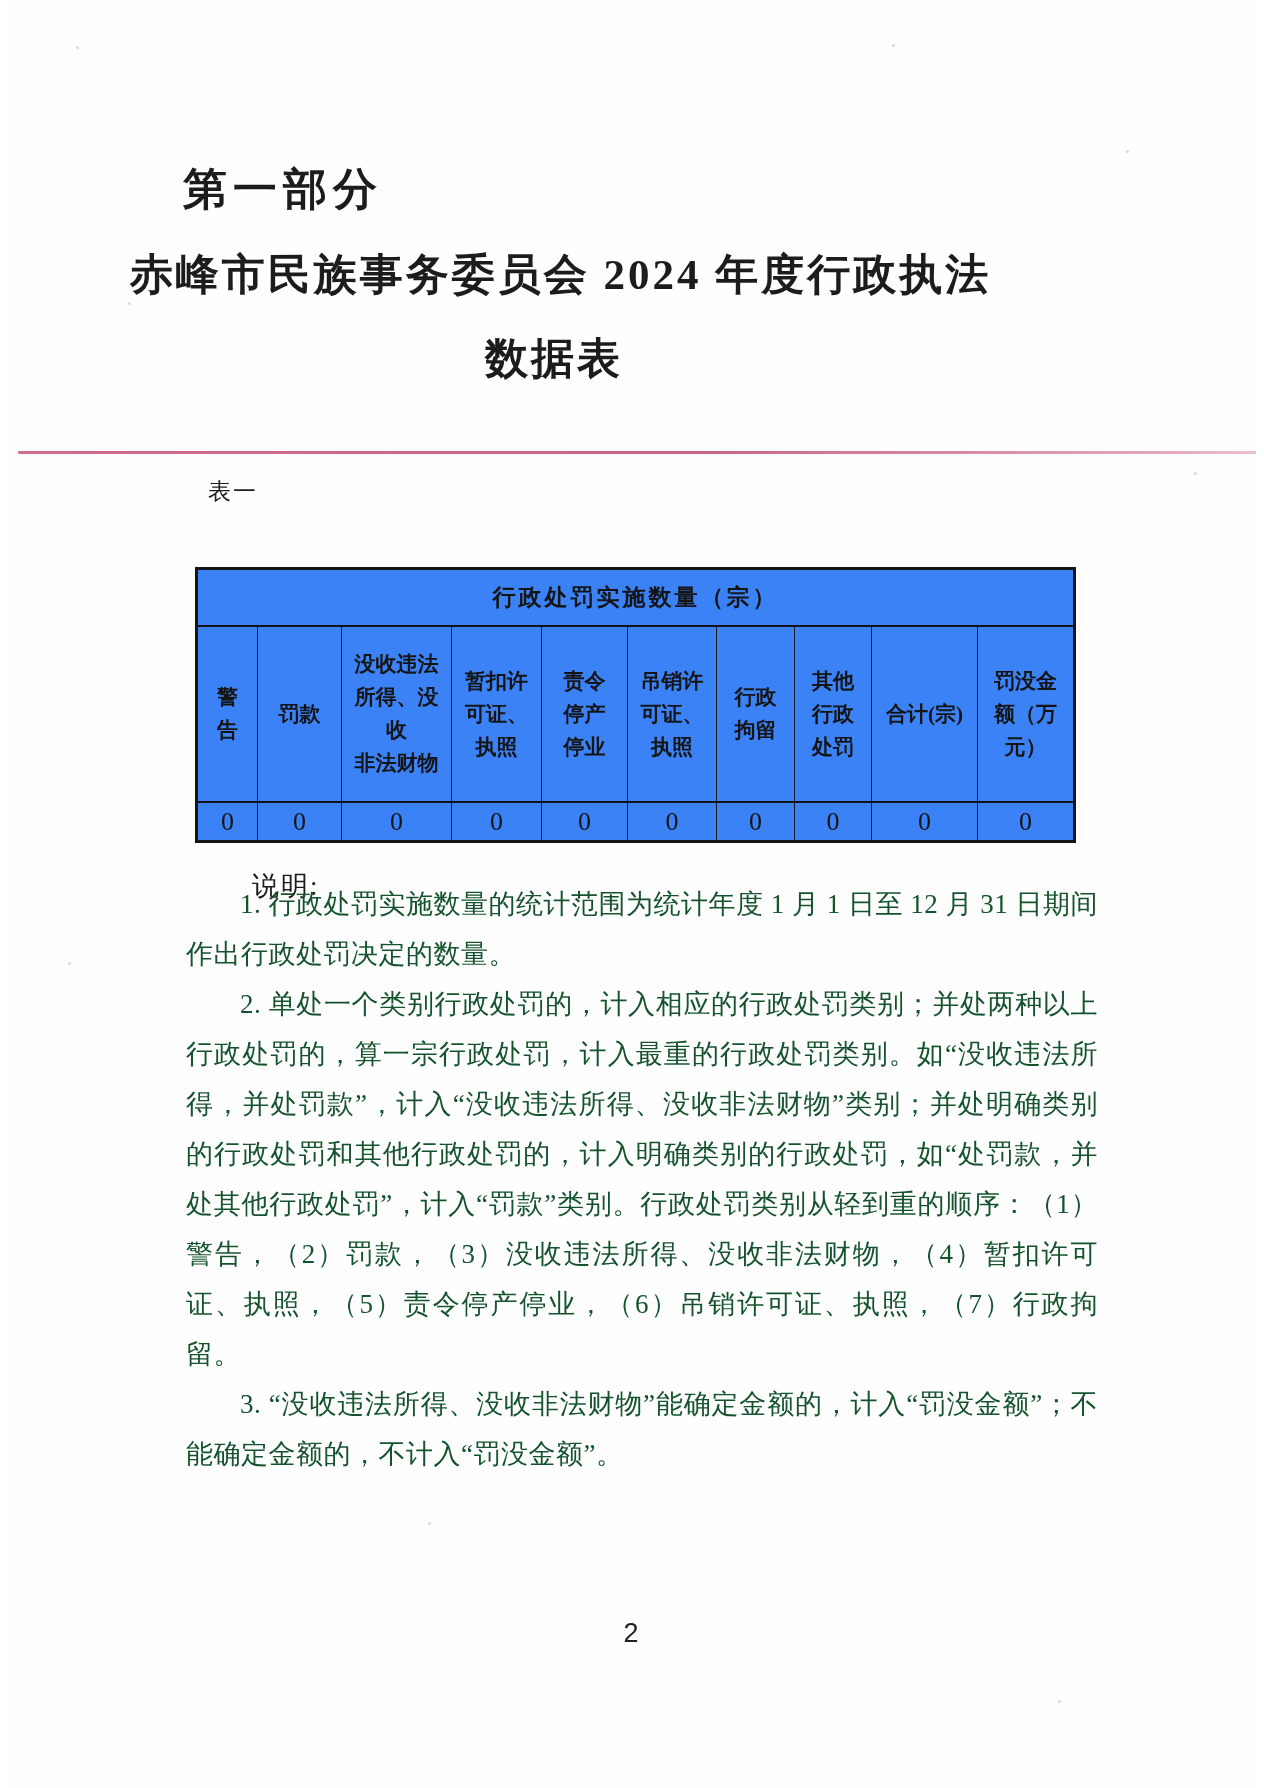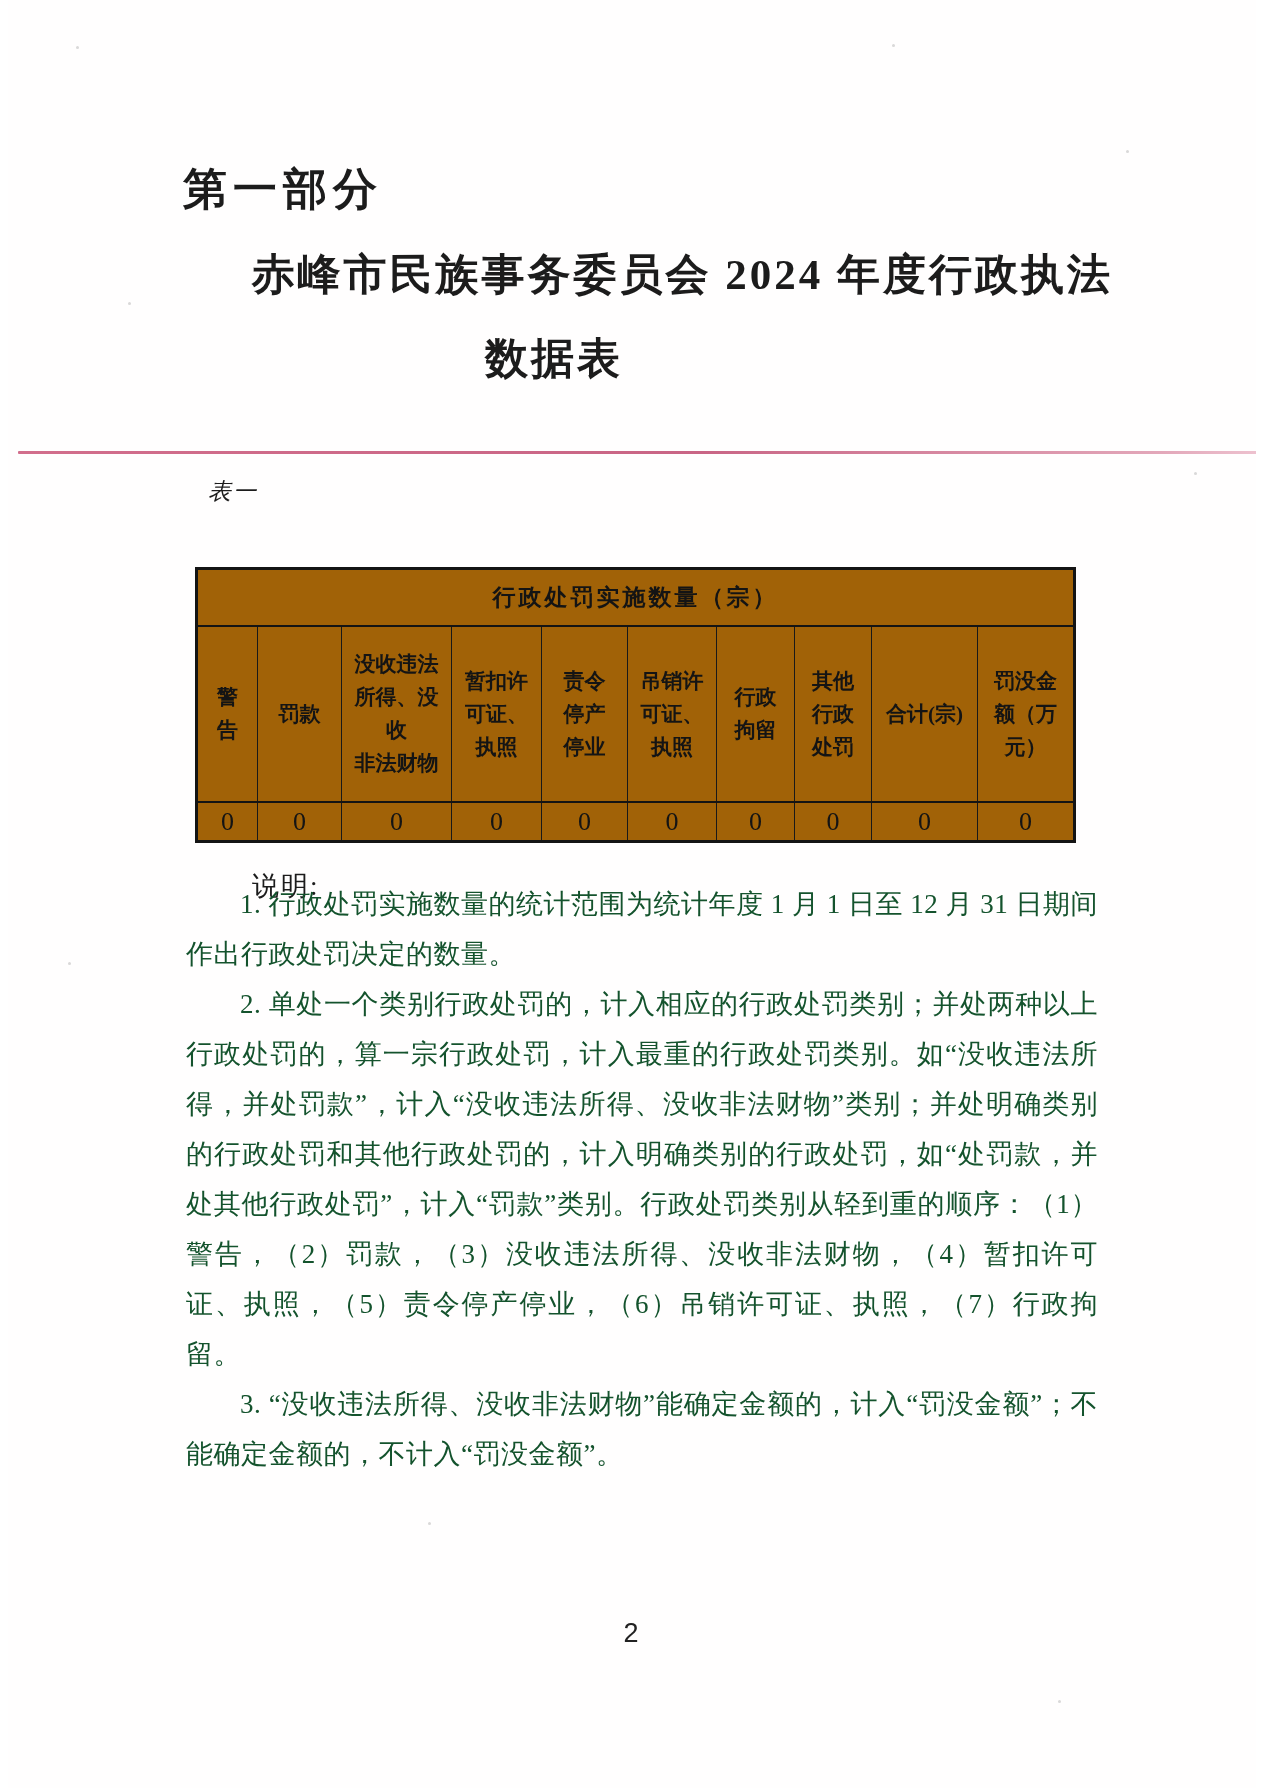--- a/index.html
+++ b/index.html
@@ -10,44 +10,44 @@
     background:#fffefe;
     font-family:"Liberation Serif","DejaVu Serif",serif;
     color:#1c1c1c;
     overflow:hidden;
   }
   .abs{position:absolute;}
   .part-label{
     left:175px;top:160px;
     font-size:44px;font-weight:700;letter-spacing:6px;
   }
-  .title-wrap1{left:0;top:246px;width:1105px;text-align:right;}
+  .title-wrap1{left:0;top:246px;width:1105px;text-align:center;}
   .title-wrap2{left:0;top:330px;width:1092px;text-align:center;}
   .doc-title{
     font-size:43px;font-weight:700;letter-spacing:3px;
     white-space:nowrap;
   }
   .divider{
     left:10px;top:451px;width:1246px;height:3px;
     background:linear-gradient(to right,#d26e8c,#c96585 55%,#e3a8ba 92%,#eec3d0);
     border-radius:1px;
   }
   .table-label{
     left:200px;top:476px;
-    font-size:23px;letter-spacing:2px;font-style:italic;
+    font-size:23px;letter-spacing:2px;
   }
   .table-title{
     left:197px;top:519px;
     font-size:31px;font-weight:700;letter-spacing:1px;white-space:nowrap;
   }
   .stats-table-wrap{left:187px;top:567px;}
   table.stats{
     border-collapse:collapse;table-layout:fixed;
     width:878px;
-    background:#a16207;
+    background:#3b82f6;
   }
   table.stats td,table.stats th{
     border:1.6px solid #191919;
     padding:0;margin:0;
     text-align:center;vertical-align:middle;
     font-family:"Liberation Serif","DejaVu Serif",serif;
     color:#141414;
   }
   table.stats{border:3px solid #141414;}
   tr.merged-row td{

